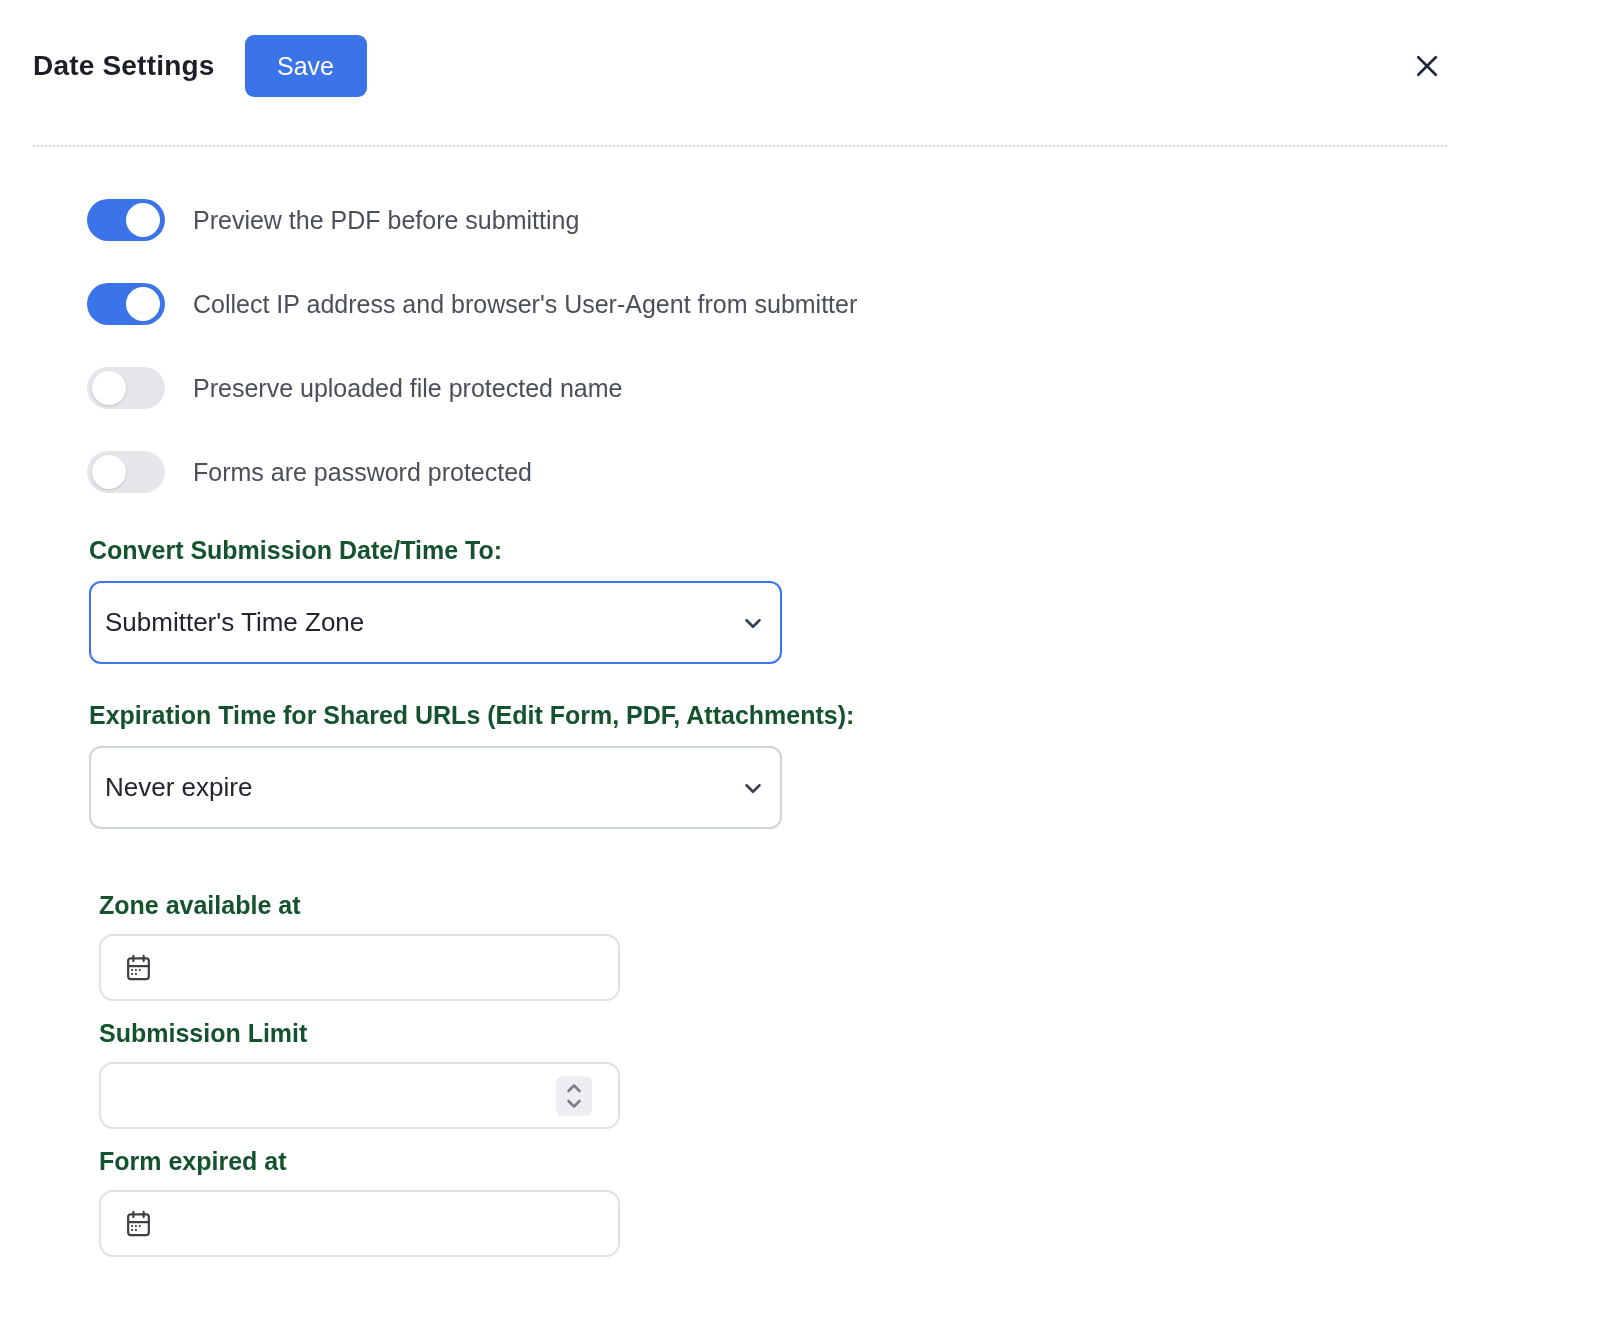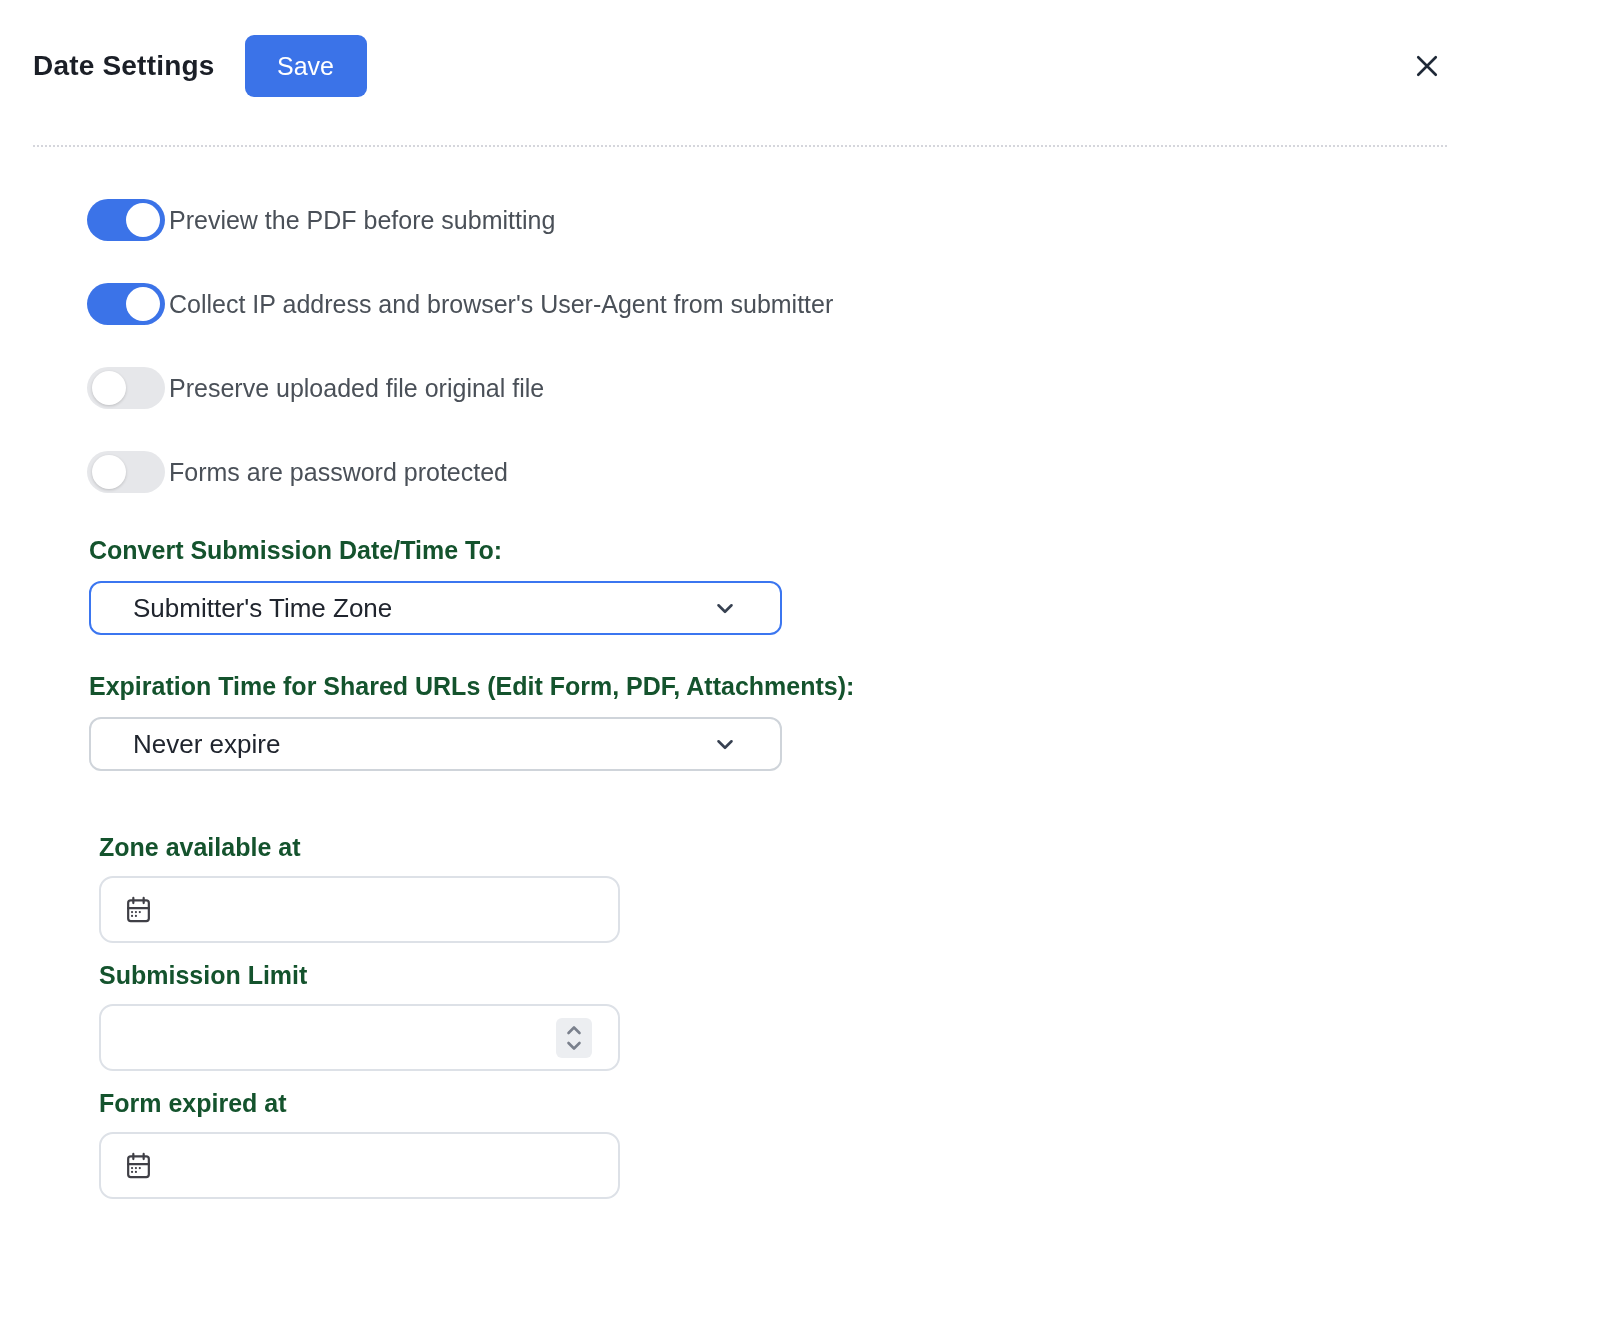--- a/index.html
+++ b/index.html
@@ -56,35 +56,35 @@
   }
   .toggle .knob {
     position:absolute; top:4px; left:5px;
     width:34px; height:34px; border-radius:50%;
     background:#ffffff;
     box-shadow:0 1px 3px rgba(0,0,0,.18);
   }
   .toggle.on { background:#3b73e8; }
   .toggle.on .knob { left:auto; right:5px; box-shadow:none; }
   .toggle-label {
-    margin-left:4px;
+    margin-left:28px;
     font-size:25px; color:#4a5058;
   }
   
   .fields { margin-left:89px; }
   .field-label {
     font-size:25px; font-weight:700; color:#14532d;
     line-height:30px;
   }
   .select-box {
     margin-top:16px;
-    width:693px; height:54px;
+    width:693px; height:83px;
     border:2px solid #cfd4da; border-radius:12px;
     display:flex; align-items:center;
-    padding:0 42px;
+    padding:0 14px;
     background:#ffffff; cursor:pointer;
   }
   .select-box.focused { border-color:#3b76f0; }
   .select-value { font-size:26px; color:#20252e; }
   .select-box .chev { margin-left:auto; display:flex; }
   .group-timezone  { margin-top:33px; }
   .group-expiration{ margin-top:36px; }
   .subfields { margin-left:10px; margin-top:61px; }
   .sub-group + .sub-group { margin-top:17px; }
   .text-input {
@@ -140,21 +140,21 @@
     <div class="toggle on">
         <div class="knob"></div>
       </div>
     <div class="toggle-label">Collect IP address and browser's User-Agent from submitter</div>
   </div>
 
   <div class="toggle-row">
     <div class="toggle">
         <div class="knob"></div>
       </div>
-    <div class="toggle-label">Preserve uploaded file original file</div>
+    <div class="toggle-label">Preserve uploaded file protected name</div>
   </div>
 
   <div class="toggle-row">
     <div class="toggle">
         <div class="knob"></div>
       </div>
     <div class="toggle-label">Forms are password protected</div>
   </div>
 
 </div>

